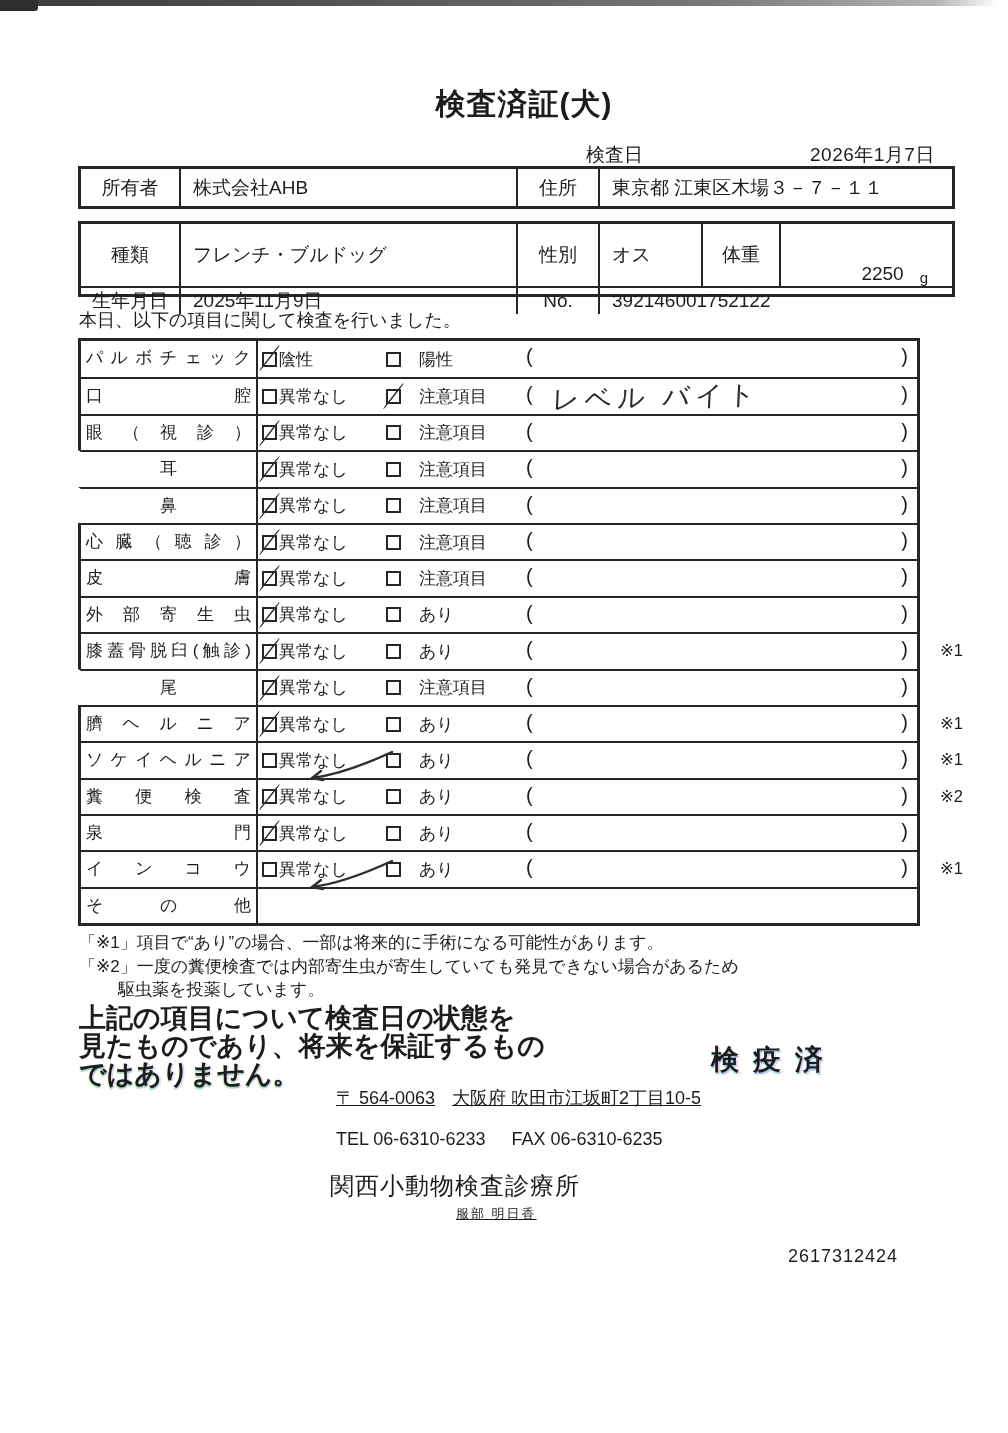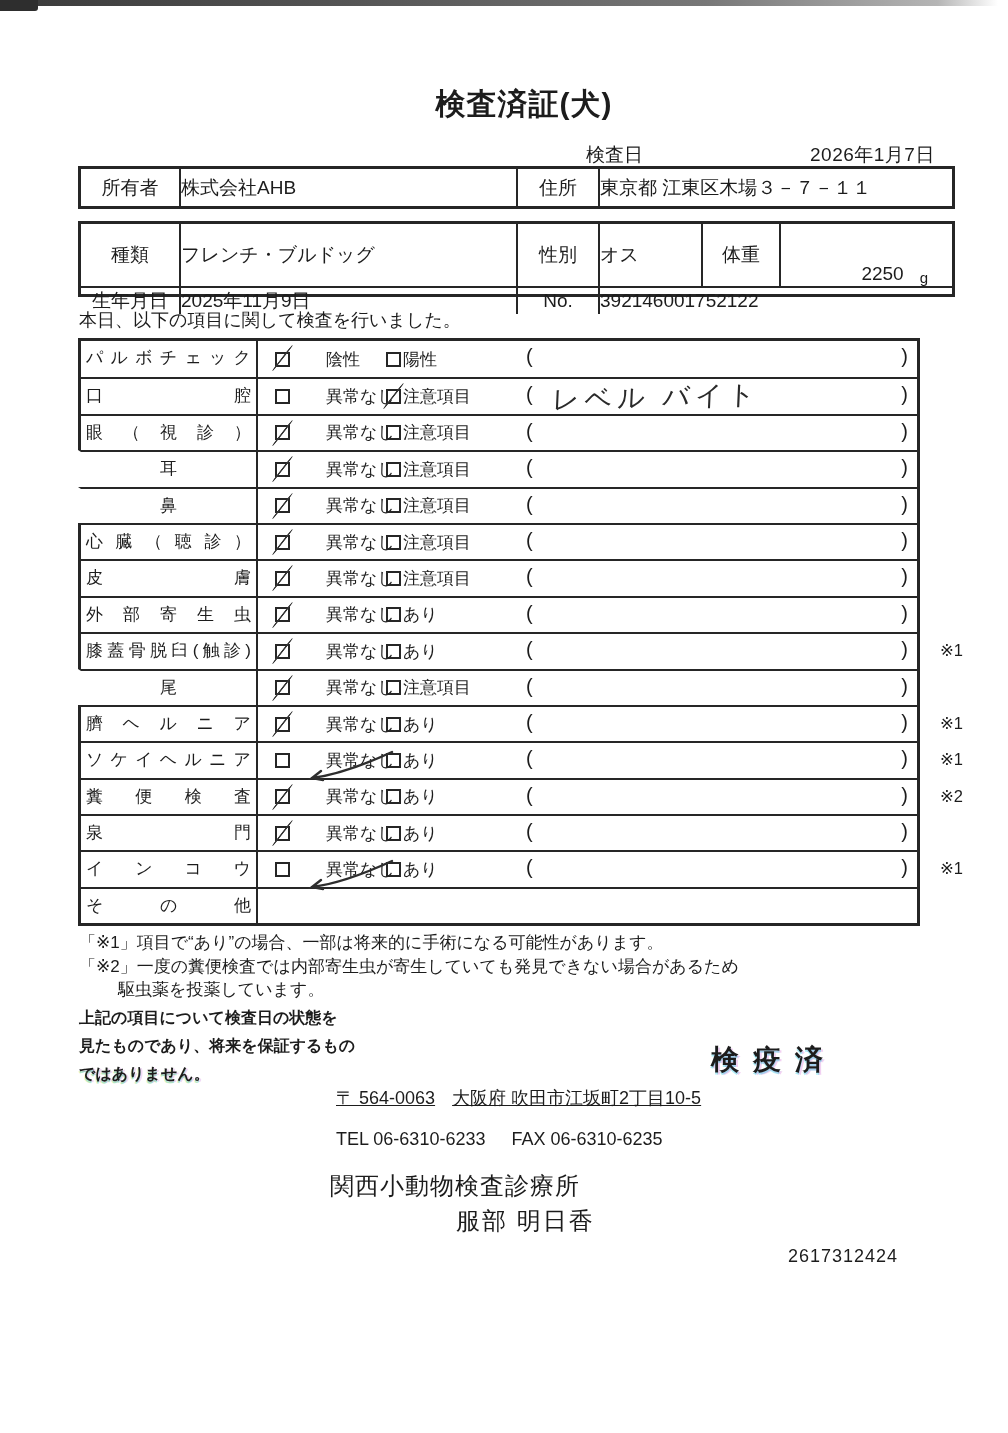--- a/index.html
+++ b/index.html
@@ -21,21 +21,21 @@
 
   
   .htable{position:absolute;left:78px;width:877px;border:3px solid #262626;box-sizing:border-box;background:#fff;}
   .t1{top:166px;height:43px;display:flex;}
   .t2{top:221px;height:76px;display:flex;flex-direction:column;}
   .t2 .hrow{display:flex;flex:1;}
   .t2 .hrow + .hrow{border-top:2.5px solid #262626;}
   .hcell{box-sizing:border-box;border-right:2.5px solid #262626;display:flex;align-items:center;font-size:19px;overflow:hidden;white-space:nowrap;}
   .hcell:last-child{border-right:none;}
   .hcell.lbl{justify-content:center;}
-  .hcell.val{}
+  .hcell.val{padding-left:12px;}
   .w-label{flex:0 0 100px;}
   .w-big{flex:0 0 337px;}
   .w-small{flex:0 0 82px;}
   .w-sex{flex:0 0 103px;}
   .w-wt{flex:0 0 78px;}
   .w-rest{flex:1;}
   .weight-val{justify-content:flex-end;padding-right:24px;margin-top:38px;}
   .unit{font-size:15px;margin-left:16px;margin-top:7px;}
 
   .intro{position:absolute;top:308px;left:79px;font-size:18px;}
@@ -43,48 +43,48 @@
   
   .ctable{position:absolute;left:78px;top:338px;width:842px;border:3px solid #262626;border-left:none;box-sizing:border-box;background:#fff;}
   .crow{display:flex;height:36.4px;box-sizing:border-box;border-left:3px solid #262626;position:relative;}
   .crow + .crow{border-top:2px solid #262626;}
   .crow.no-left{border-left-color:transparent;}
   .crow .label{width:177px;box-sizing:border-box;border-right:2px solid #262626;
     padding:0 5px;font-size:17px;line-height:34px;text-align:justify;text-align-last:justify;overflow:hidden;white-space:nowrap;}
   .crow .label.center{text-align:center;text-align-last:center;}
   .crow .opts{flex:1;position:relative;overflow:visible;}
   .opt{position:absolute;top:0;height:100%;display:flex;align-items:center;}
-  .opt1{left:17px;gap:34px;}
-  .opt2{left:128px;}
+  .opt1{left:4px;}
+  .opt2{left:128px;gap:16px;}
   .box{width:15px;height:15px;box-sizing:border-box;border:2px solid #262626;display:inline-block;margin-right:2px;}
   .optlabel{font-size:17px;white-space:nowrap;}
   .slash{position:absolute;left:-9px;top:16px;width:33px;border-top:2.6px solid #333;
     transform:rotate(-52deg);border-radius:50%;}
   .paren{position:absolute;top:4px;font-size:20px;font-weight:300;}
   .paren.open{left:268px;}
   .paren.close{right:9px;}
   .hand-note{position:absolute;left:294px;top:0px;font-size:27px;letter-spacing:5px;color:#2a2a2a;
     transform:rotate(-1.5deg) skewX(-4deg);white-space:nowrap;font-weight:400;}
   .long-check{display:none;position:absolute;left:42px;top:6px;z-index:2;}
   .ref{position:absolute;right:-46px;top:7px;font-size:16.5px;white-space:nowrap;}
 
   .footnote1{position:absolute;top:931px;left:79px;font-size:17px;}
   .footnote2a{position:absolute;top:955px;left:79px;font-size:17px;}
   .footnote2b{position:absolute;top:978px;left:118px;font-size:17px;}
 
-  .disclaimer{position:absolute;top:1004px;left:79px;font-size:16px;font-weight:bold;line-height:28px;}
+  .disclaimer{position:absolute;top:1004px;left:79px;font-size:27px;font-weight:bold;line-height:28px;}
   .fringe{text-shadow:0 2px 0 rgba(0,195,205,.30),2px 1px 0 rgba(185,80,210,.22),-1px 2px 0 rgba(230,220,0,.25);}
 
   .stamp{position:absolute;top:1041px;left:711px;font-size:28px;letter-spacing:14px;font-weight:600;
     text-shadow:0 2px 0 rgba(0,200,225,.32),2px 2px 0 rgba(200,70,205,.25);white-space:nowrap;}
 
   .postal-row{position:absolute;top:1086px;left:336px;font-size:18px;display:flex;gap:17px;white-space:nowrap;text-decoration:underline;}
   .tel-row{position:absolute;top:1129px;left:336px;font-size:18px;display:flex;gap:26px;white-space:nowrap;}
   .clinic-name{position:absolute;top:1170px;left:330px;font-size:24px;letter-spacing:1px;}
-  .examiner{position:absolute;top:1205px;left:456px;font-size:24px;letter-spacing:2px;}
+  .examiner{position:absolute;top:1205px;left:456px;font-size:13px;letter-spacing:2px;text-decoration:underline;}
   .serial{position:absolute;top:1246px;left:788px;font-size:18px;letter-spacing:1px;}
 </style>
 </head>
 <body>
 
 <div class="sheet">
   <div class="top-band"></div>
   <div class="top-band-left"></div>
 
   <div class="title">検査済証(犬)</div>

